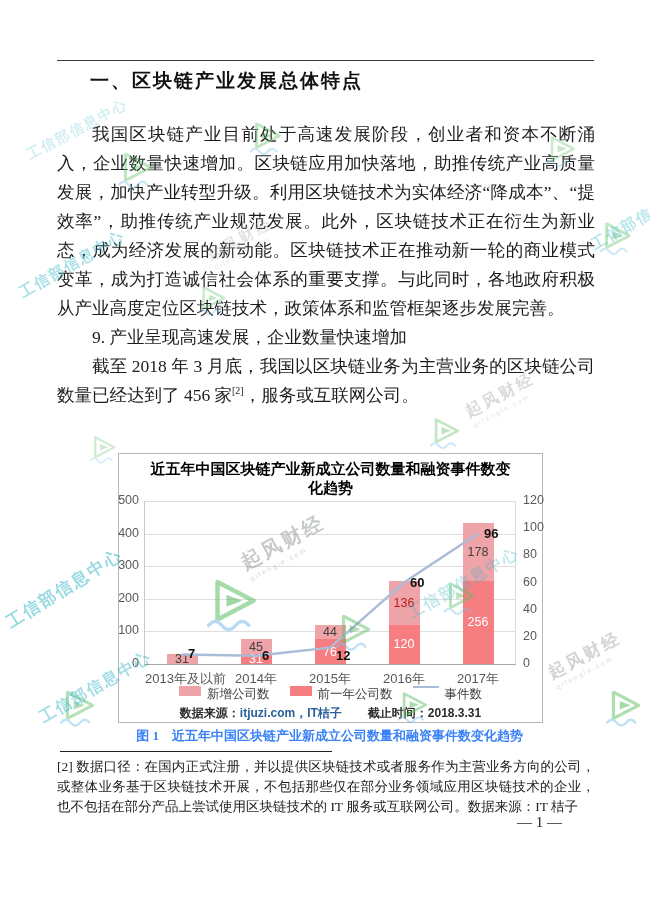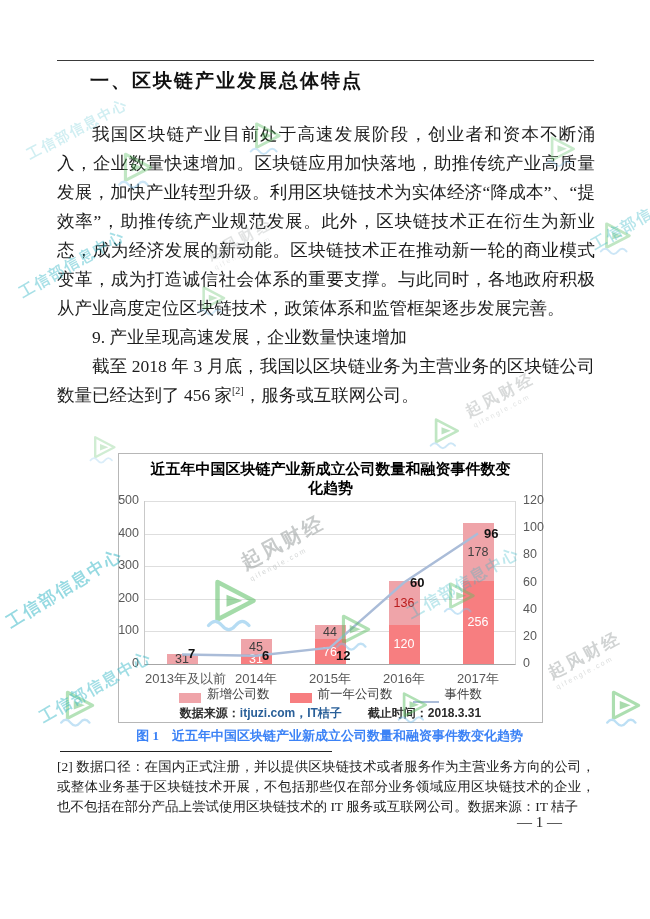--- a/index.html
+++ b/index.html
@@ -28,21 +28,21 @@
        border-left:1px solid #c9c9c9;border-right:1px solid #d9d9d9;border-bottom:1px solid #a6a6a6;}
   .grid{position:absolute;left:0;width:100%;height:0;border-top:1px solid #dedede;}
   .tickL{position:absolute;left:-34px;width:28px;text-align:right;font-size:12.5px;color:#595959;}
   .tickR{position:absolute;left:378px;width:30px;text-align:left;font-size:12.5px;color:#595959;}
   .xlab{position:absolute;top:169px;text-align:center;font-size:13px;color:#595959;white-space:nowrap;}
   .seg{position:absolute;width:31px;}
   .seg-label{position:absolute;width:31px;text-align:center;font-size:12.5px;line-height:16px;}
   .evt-label{position:absolute;font-size:13px;font-weight:bold;color:#111;line-height:16px;}
   #legend{position:absolute;top:232px;left:0;width:100%;display:flex;justify-content:center;
        gap:20px;font-size:12.5px;color:#404040;align-items:center;}
-  .lg-item{display:flex;align-items:flex-end;gap:6px;}
+  .lg-item{display:flex;align-items:flex-start;gap:6px;}
   .lg-swatch{width:22px;height:10px;display:inline-block;}
   .lg-line{width:26px;height:0;border-top:2px solid;display:inline-block;}
   #src-row{position:absolute;top:251px;left:0;width:100%;text-align:center;
        font-size:12px;font-weight:bold;color:#2b2b2b;}
   #src-row .src-val{color:#2a6099;}
   #src-row .cutoff{margin-left:26px;}
   
   #fig-caption{position:absolute;left:118px;top:727px;width:423px;text-align:center;
        font-size:13px;font-weight:bold;color:#3b82f6;}
   #fn-rule{position:absolute;left:60px;top:751px;width:272px;border-top:1px solid #222;}

